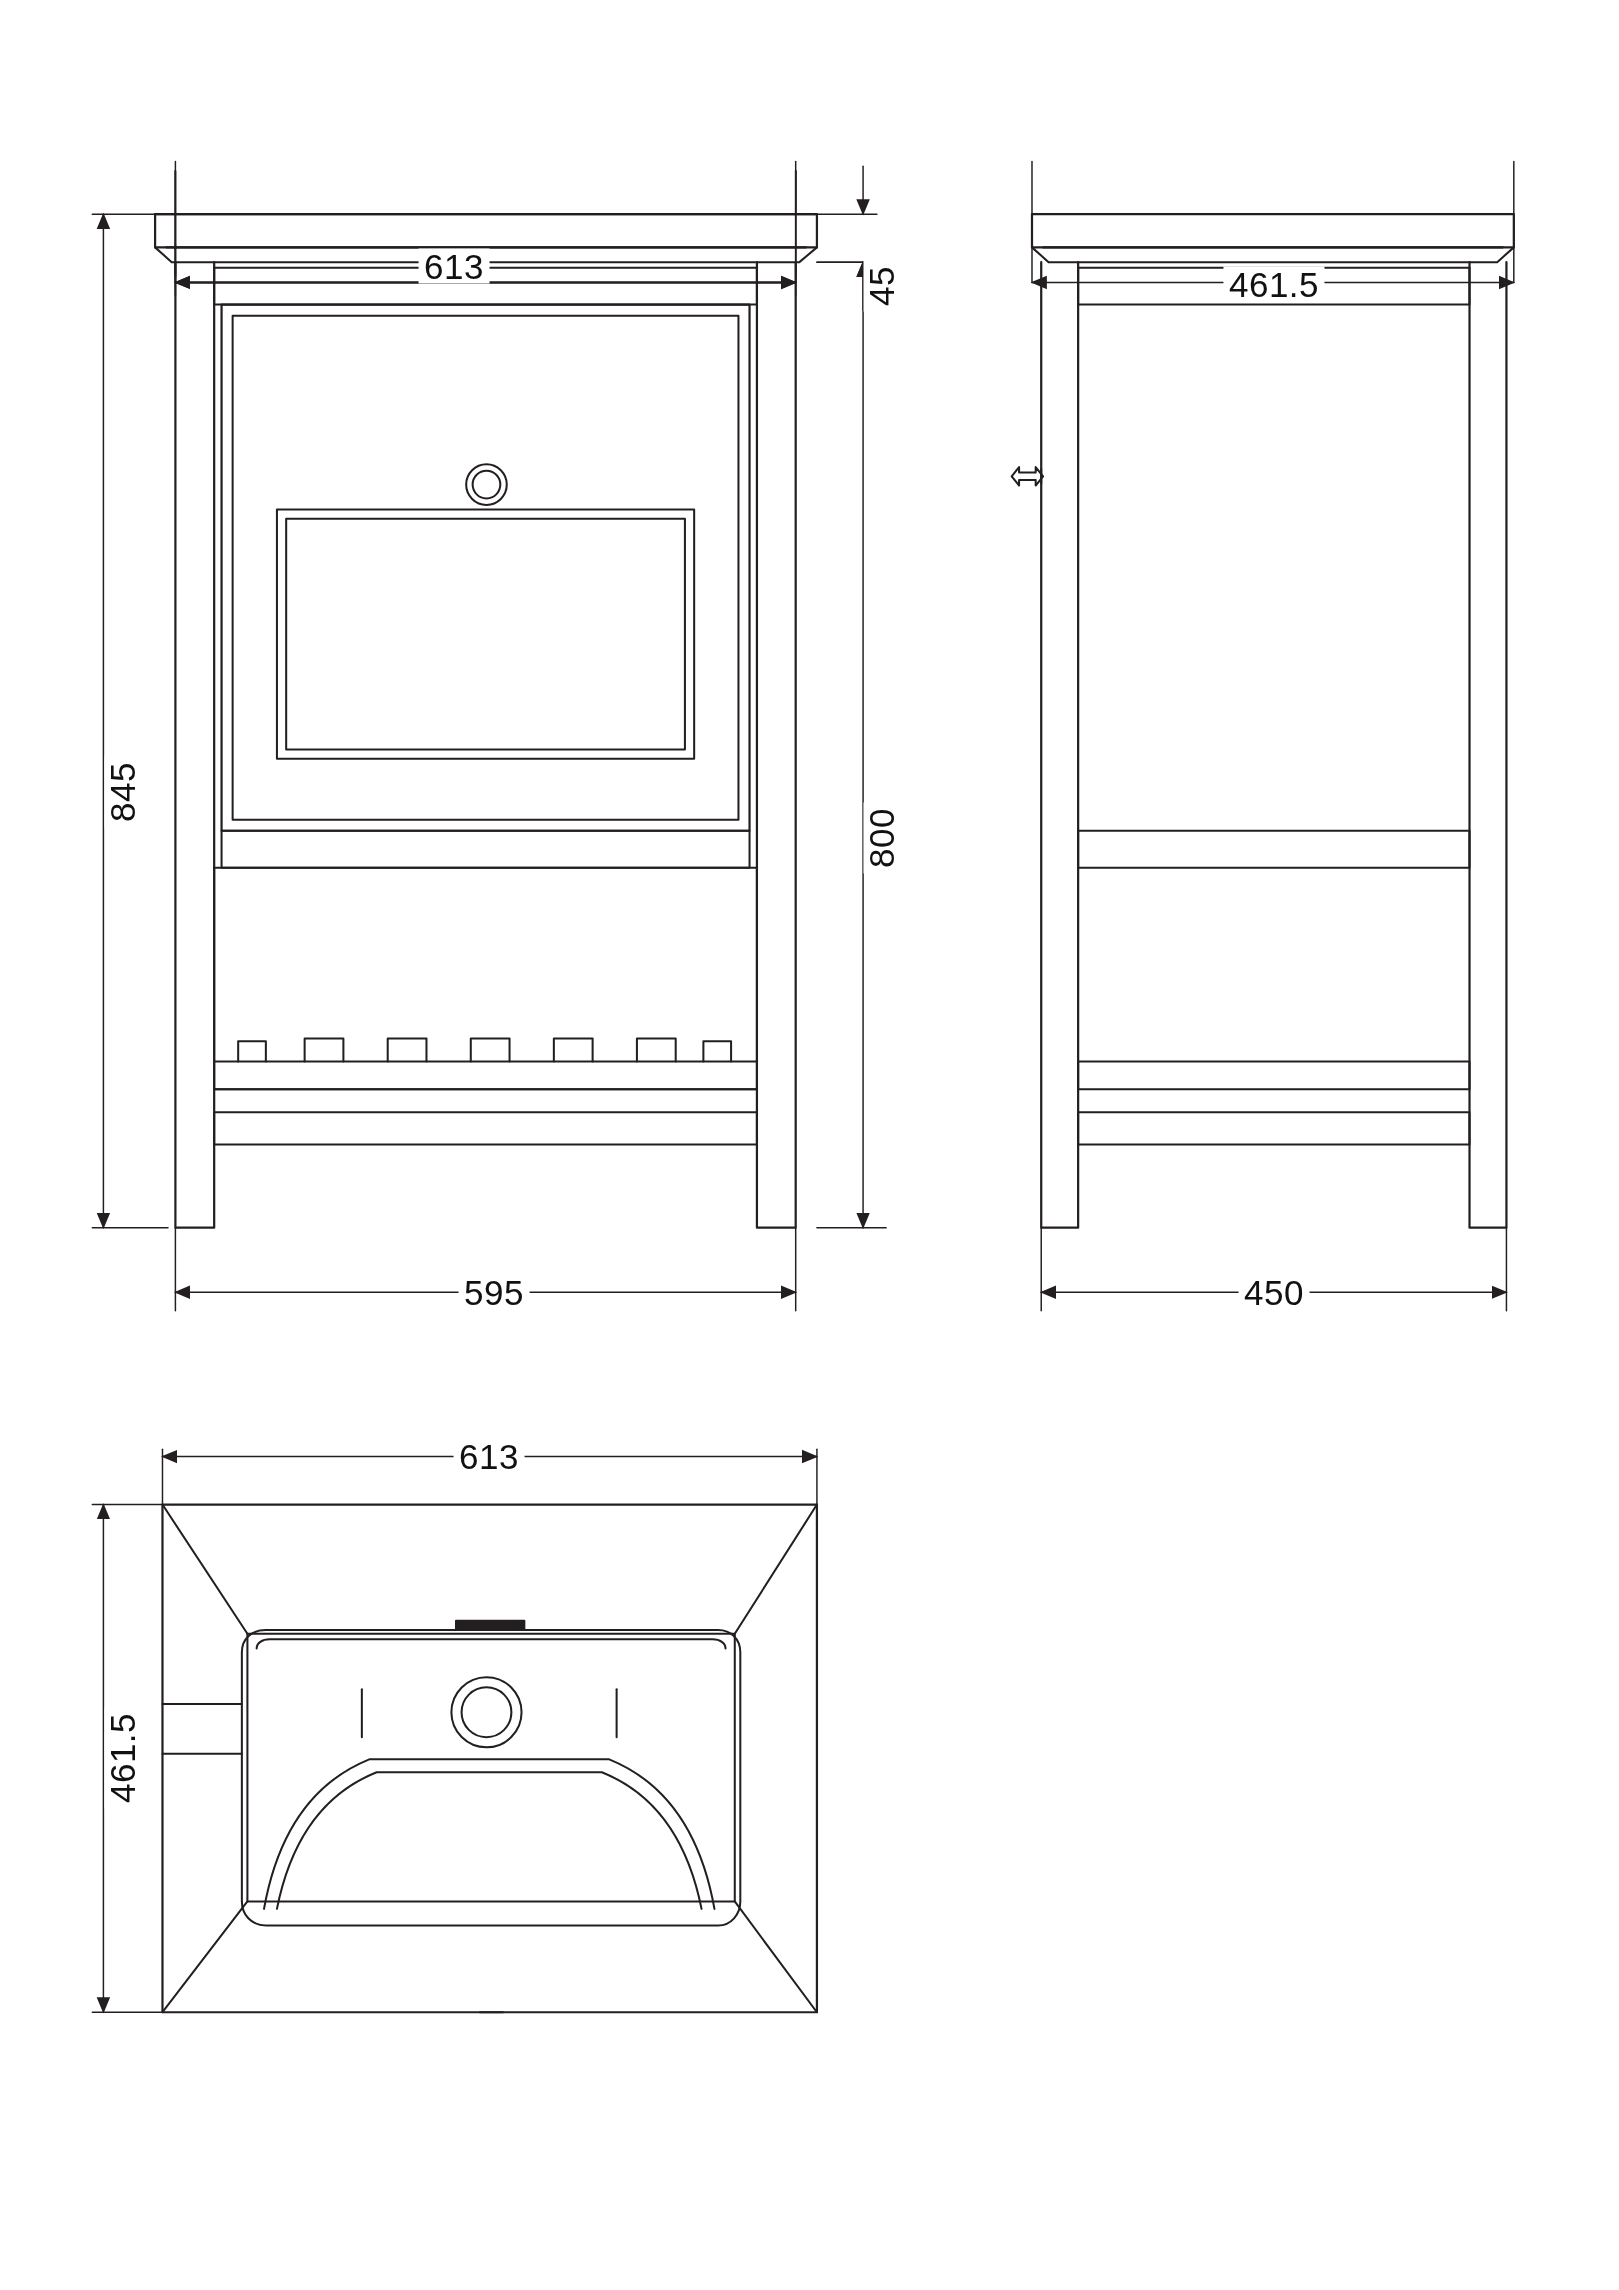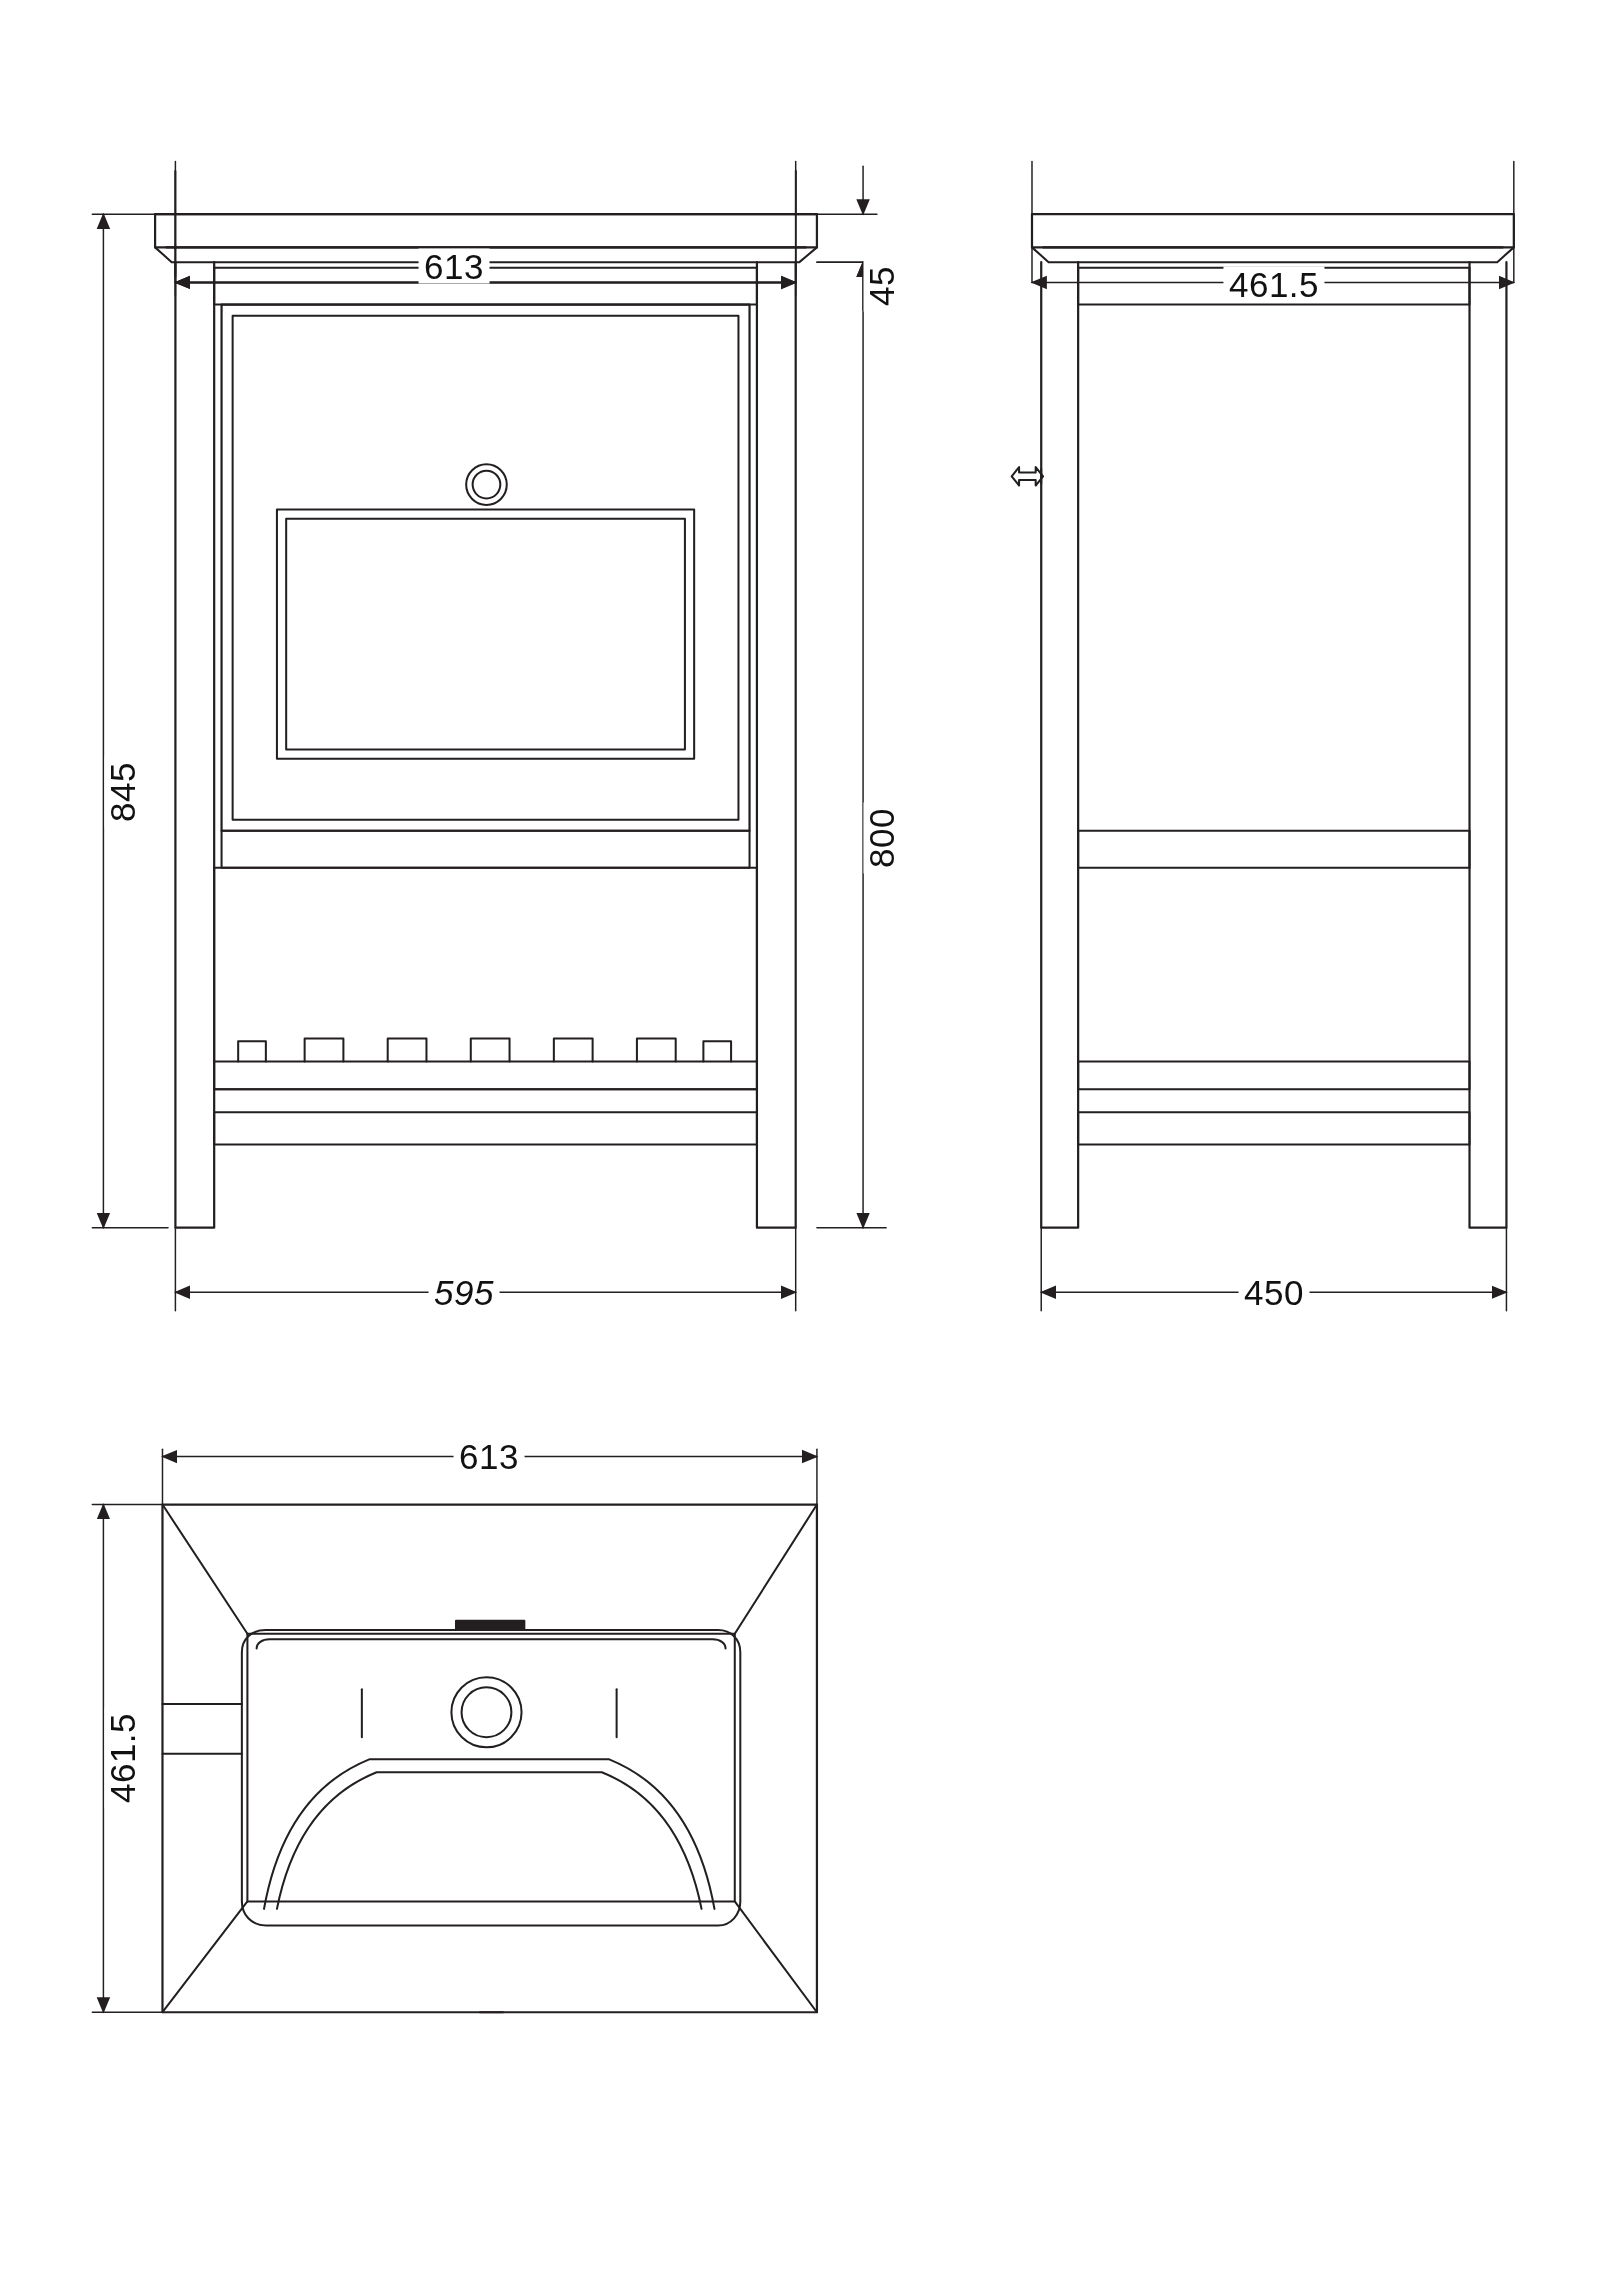--- a/index.html
+++ b/index.html
@@ -214,21 +214,21 @@
   </svg>
 
   <div class="dim-label" style="left:454px; top:266px; transform:translate(-50%,-50%);">613</div>
 
   <div class="dim-label vertical" style="left:881px; top:286px; transform:translate(-50%,-50%) rotate(-90deg);">45</div>
 
   <div class="dim-label vertical" style="left:122px; top:792px; transform:translate(-50%,-50%) rotate(-90deg);">845</div>
 
   <div class="dim-label vertical" style="left:881px; top:838px; transform:translate(-50%,-50%) rotate(-90deg);">800</div>
 
-  <div class="dim-label" style="left:464px; top:1292px; transform:translate(-50%,-50%);font-style:italic;">595</div>
+  <div class="dim-label" style="left:494px; top:1292px; transform:translate(-50%,-50%);">595</div>
 
   <div class="dim-label" style="left:1274px; top:284px; transform:translate(-50%,-50%);">461.5</div>
 
   <div class="dim-label" style="left:1274px; top:1292px; transform:translate(-50%,-50%);">450</div>
 
   <div class="dim-label" style="left:489px; top:1456px; transform:translate(-50%,-50%);">613</div>
 
   <div class="dim-label vertical" style="left:122px; top:1758px; transform:translate(-50%,-50%) rotate(-90deg);">461.5</div>
 
 </div>

